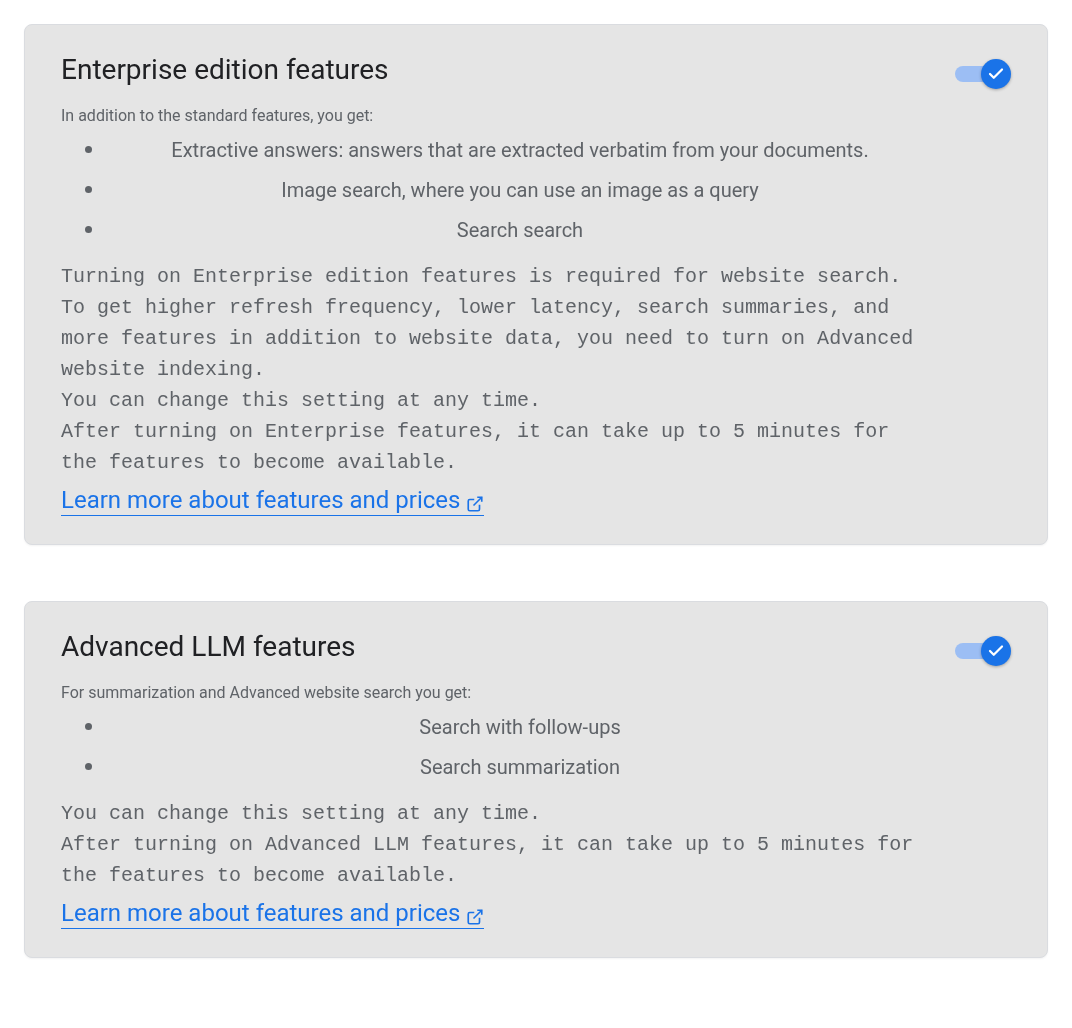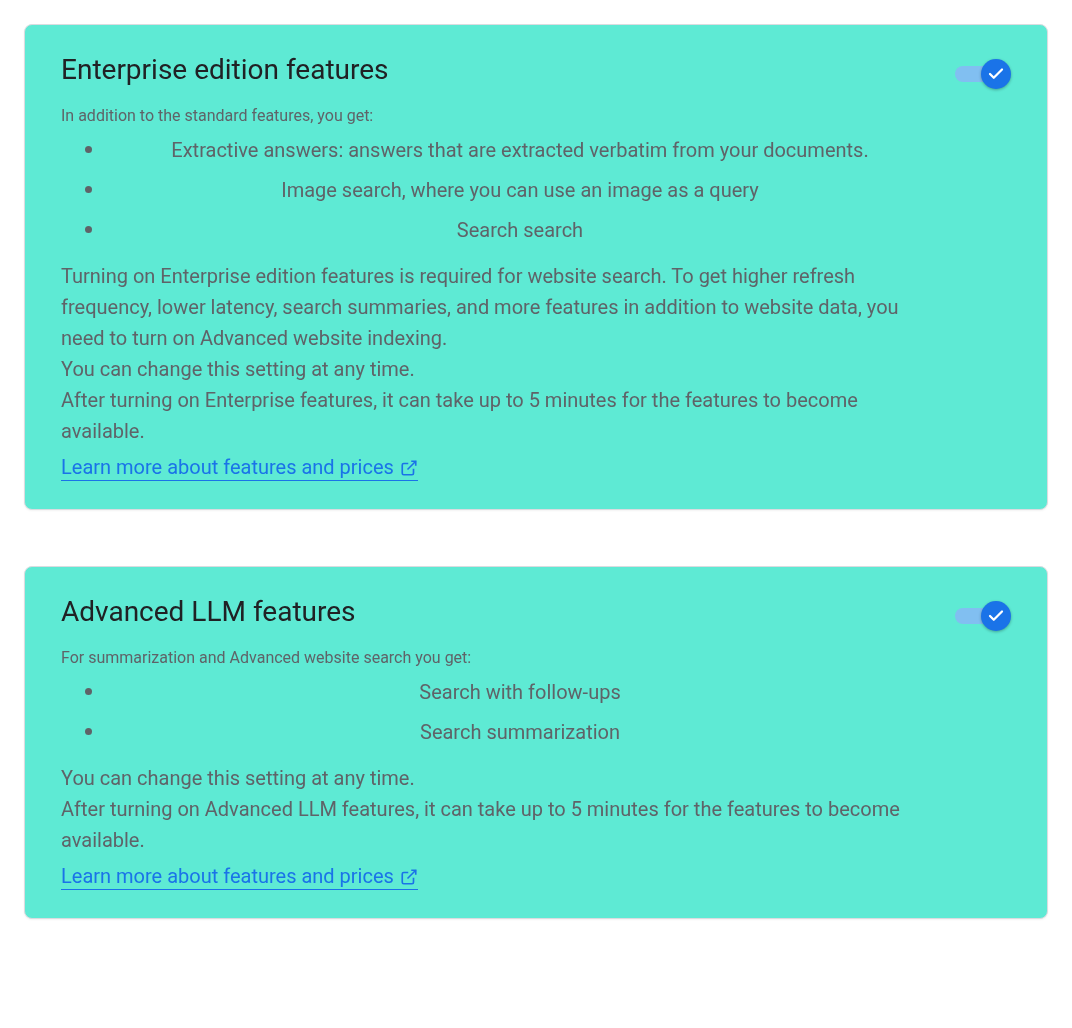--- a/index.html
+++ b/index.html
@@ -7,21 +7,21 @@
       margin: 0;
       padding: 0;
     }
     body {
       font-family: 'Google Sans', 'Roboto', Arial, sans-serif;
       background: #ffffff;
       padding: 24px;
       width: 1072px;
     }
     .card {
-      background: #5eead4;
+      background: #e5e5e5;
       border: 1px solid #dadce0;
       border-radius: 8px;
       padding: 28px 36px 28px 36px;
       margin-bottom: 56px;
       position: relative;
       box-shadow: 0 1px 2px rgba(0,0,0,0.05);
     }
     .card-header {
       display: flex;
       justify-content: space-between;
@@ -64,25 +64,26 @@
       width: 7px;
       height: 7px;
       background: #5f6368;
       border-radius: 50%;
     }
     .para {
       font-size: 20px;
       color: #5f6368;
       line-height: 1.55;
       margin-top: 16px;
+      font-family: Liberation Mono, monospace;
     }
     .learn-link {
       display: inline-flex;
       align-items: center;
-      font-size: 20px;
+      font-size: 24px;
       color: #1a73e8;
       text-decoration: none;
       border-bottom: 1px solid #1a73e8;
       margin-top: 8px;
       padding-bottom: 1px;
       gap: 6px;
     }
     .external-icon {
       width: 18px;
       height: 18px;

